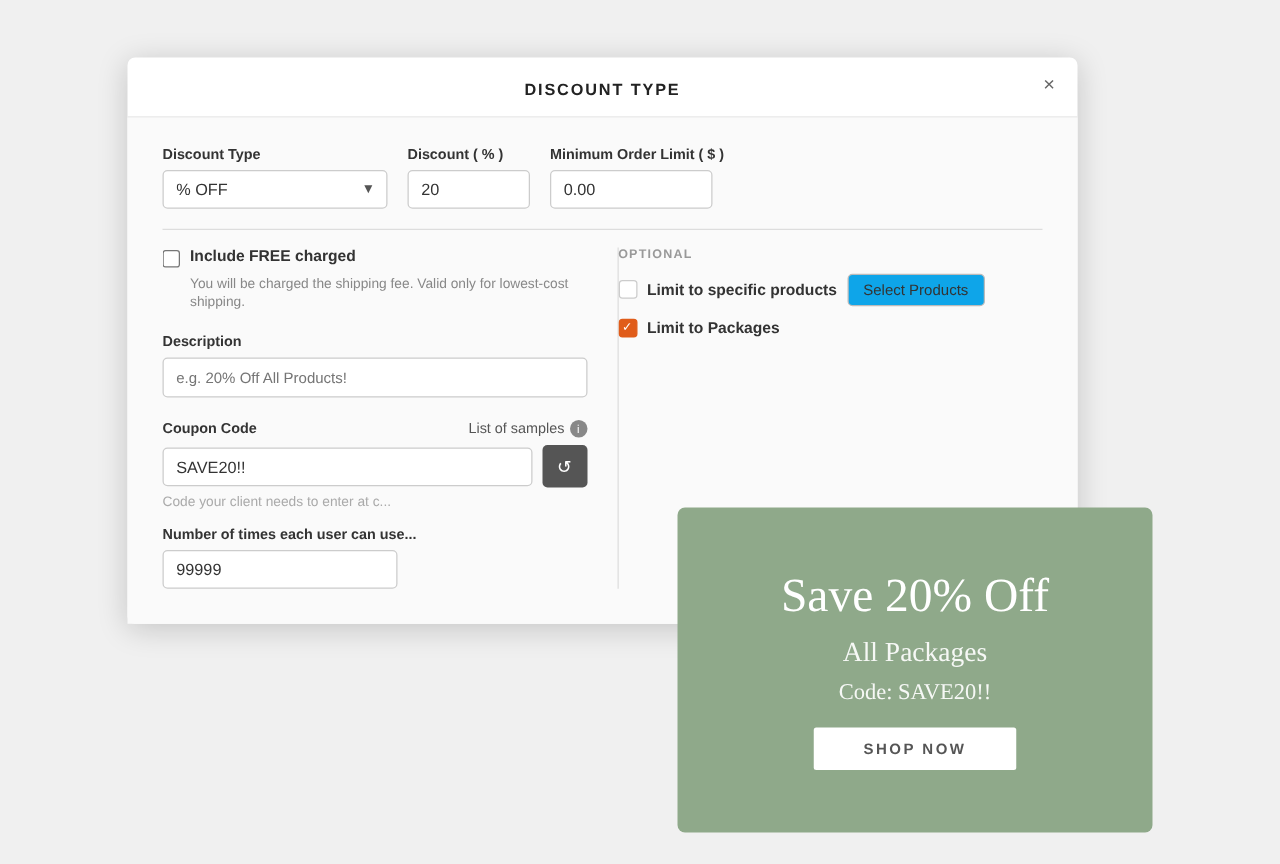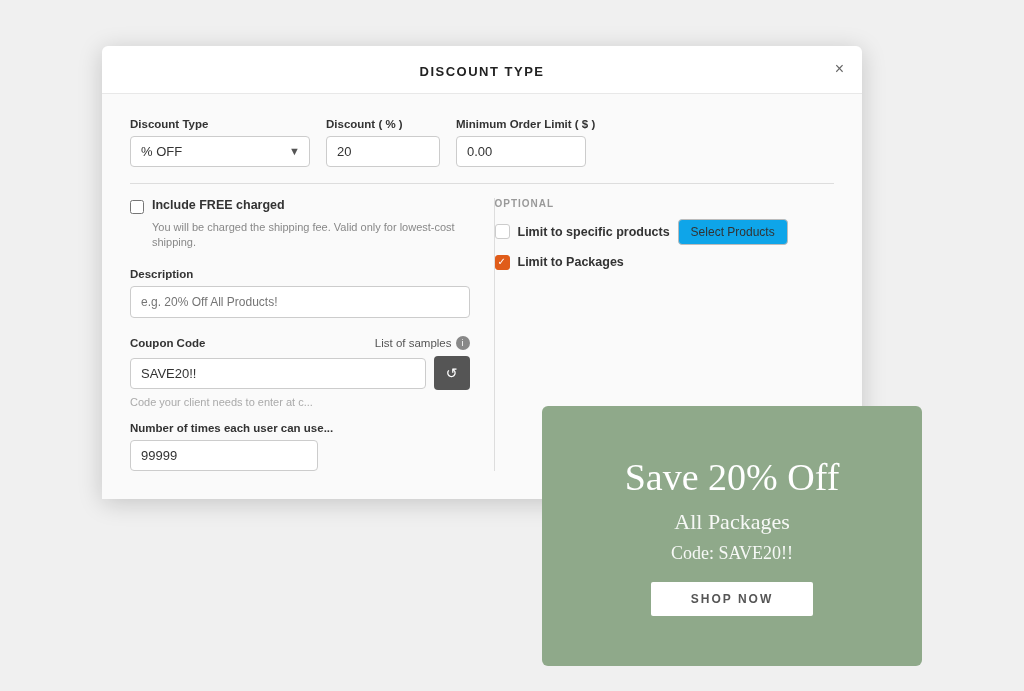--- a/index.html
+++ b/index.html
@@ -118,21 +118,21 @@
       color: #555;
     }
 
     .form-input {
       background: #fff;
       border: 1px solid #ccc;
       border-radius: 4px;
       padding: 7px 10px;
       font-size: 13px;
       color: #333;
-      width: 114px;
+      width: 98px;
     }
 
     .form-input-wide {
       width: 130px;
     }
 
     
     .divider-h {
       border: none;
       border-top: 1px solid #ddd;

